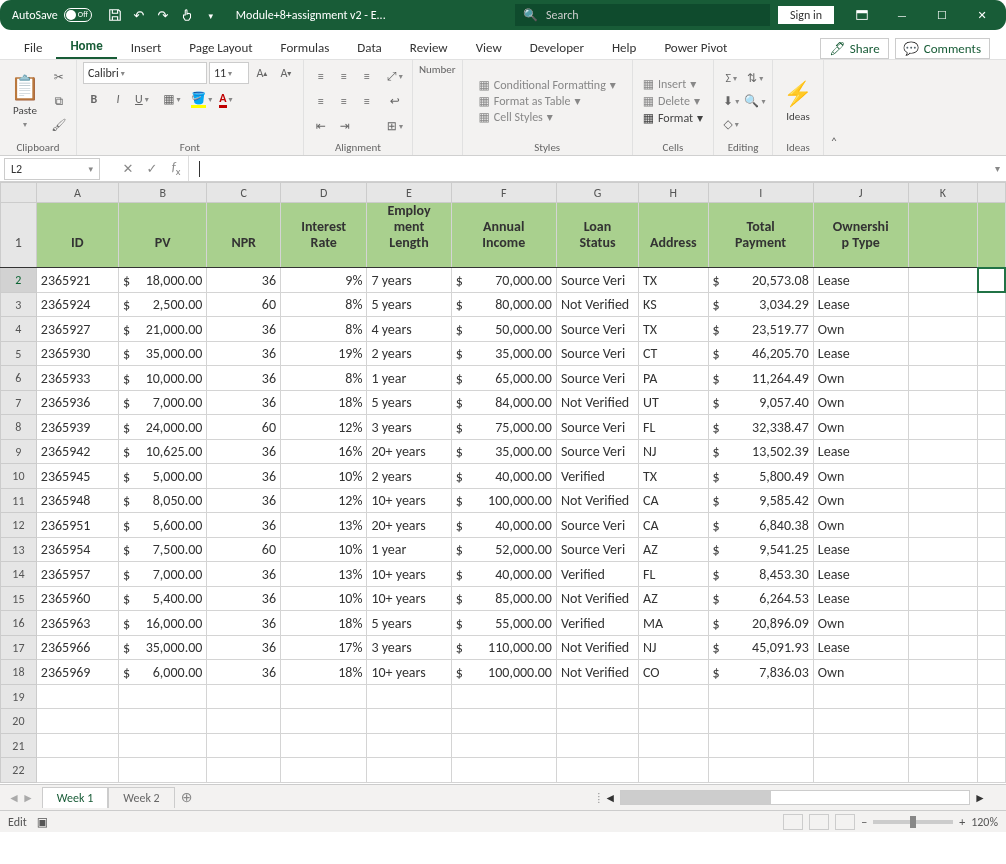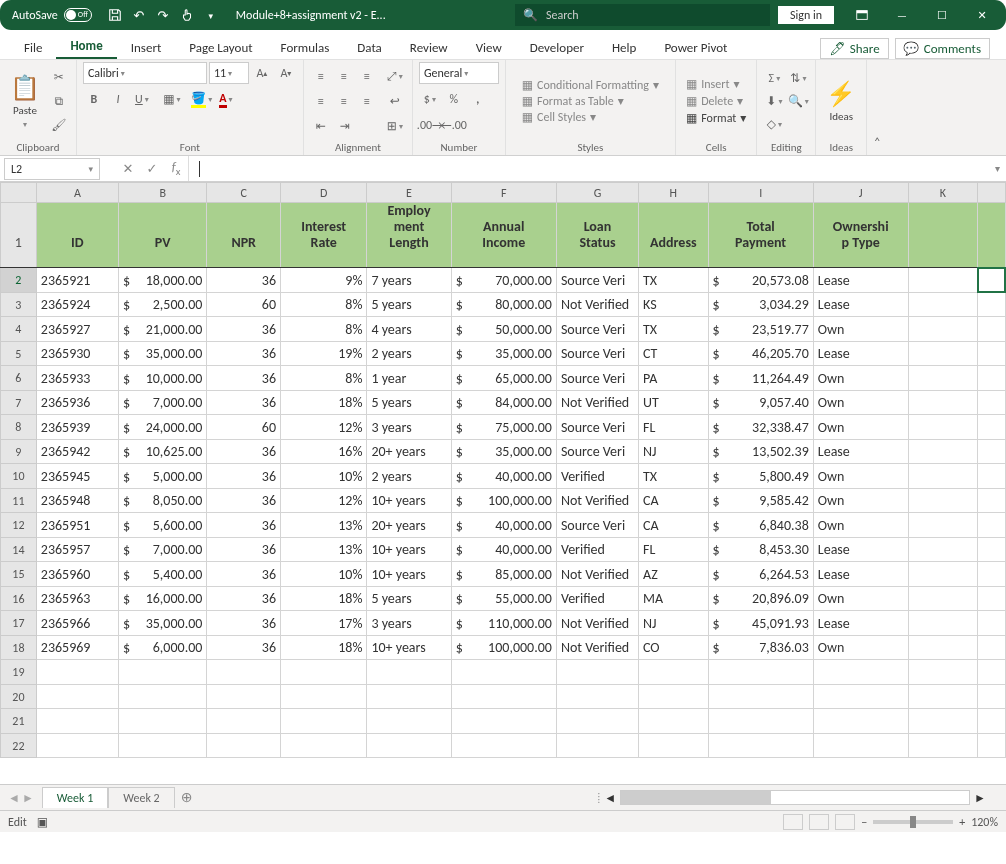--- a/index.html
+++ b/index.html
@@ -223,36 +223,20 @@
       <div style="display:flex;flex-direction:column;gap:3px">
         <div class="small-btn dropdown-arrow">⤢</div>
         <div class="small-btn">↩</div>
         <div class="small-btn dropdown-arrow">⊞</div>
       </div>
     </div>
     <div class="group-label">Alignment</div>
   </div>
 
   <div class="group">
-    <div class="group-content" style="flex-direction:column;gap:4px;align-items:flex-start">
-      <div class="font-box dropdown-arrow" style="width:80px">
-          <span>General</span>
-        </div>
-      <div class="small-row">
-        <div class="small-btn dropdown-arrow">$</div>
-        <div class="small-btn">%</div>
-        <div class="small-btn">
-            <b>,</b>
-          </div>
-      </div>
-      <div class="small-row">
-        <div class="small-btn">.00→</div>
-        <div class="small-btn">←.00</div>
-      </div>
-    </div>
     <div class="group-label">Number</div>
   </div>
 
   <div class="group" style="min-width:170px">
     <div class="group-content">
       <div class="styles-col">
         <div class="styles-item">▦ <span>Conditional Formatting</span> ▾</div>
         <div class="styles-item">▦ <span>Format as Table</span> ▾</div>
         <div class="styles-item">▦ <span>Cell Styles</span> ▾</div>
       </div>
@@ -524,20 +508,35 @@
           <td class="l">20+ years</td>
           <td class="money"><span class="sym">$</span>40,000.00</td>
           <td class="l">Source Veri</td>
           <td class="l">CA</td>
           <td class="money"><span class="sym">$</span>6,840.38</td>
           <td class="l">Own</td>
           <td></td>
           <td class=""></td>
         </tr>
         <tr>
+          <td class="rowhdr">13</td>
+          <td class="l">2365954</td>
+          <td class="money"><span class="sym">$</span>7,500.00</td>
+          <td class="r">60</td>
+          <td class="r">10%</td>
+          <td class="l">1 year</td>
+          <td class="money"><span class="sym">$</span>52,000.00</td>
+          <td class="l">Source Veri</td>
+          <td class="l">AZ</td>
+          <td class="money"><span class="sym">$</span>9,541.25</td>
+          <td class="l">Lease</td>
+          <td></td>
+          <td class=""></td>
+        </tr>
+        <tr>
           <td class="rowhdr">14</td>
           <td class="l">2365957</td>
           <td class="money"><span class="sym">$</span>7,000.00</td>
           <td class="r">36</td>
           <td class="r">13%</td>
           <td class="l">10+ years</td>
           <td class="money"><span class="sym">$</span>40,000.00</td>
           <td class="l">Verified</td>
           <td class="l">FL</td>
           <td class="money"><span class="sym">$</span>8,453.30</td>

